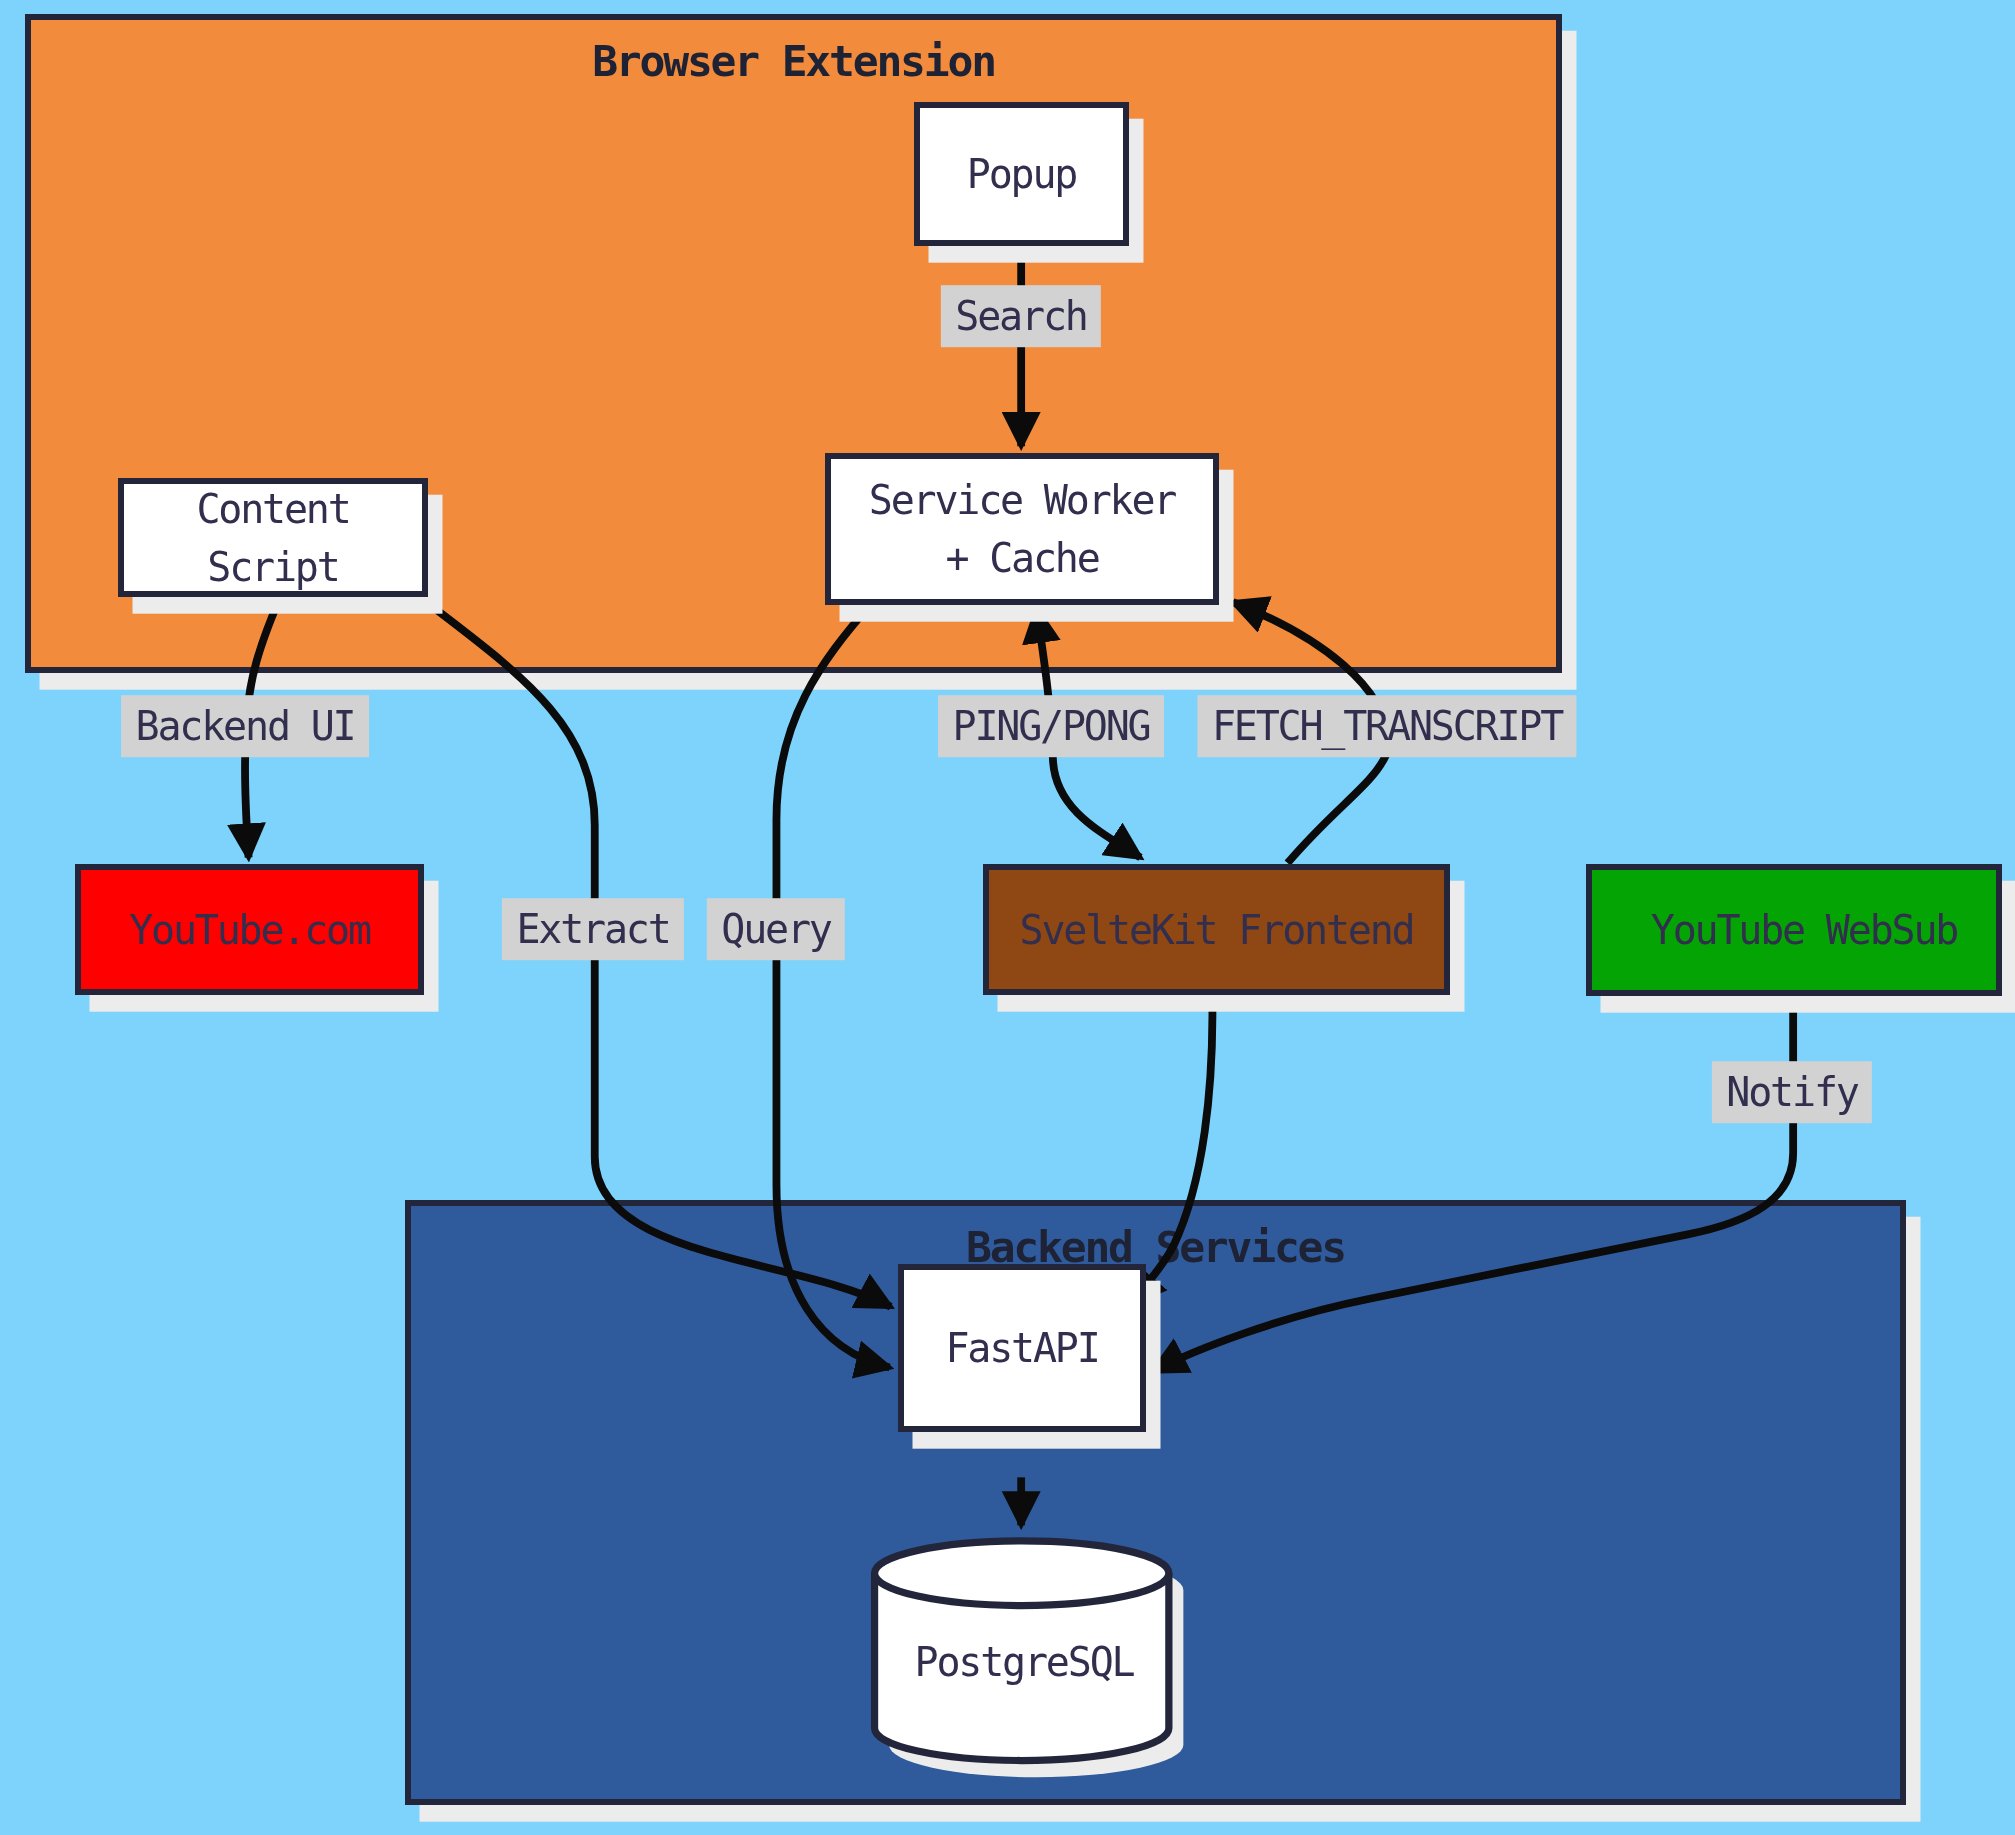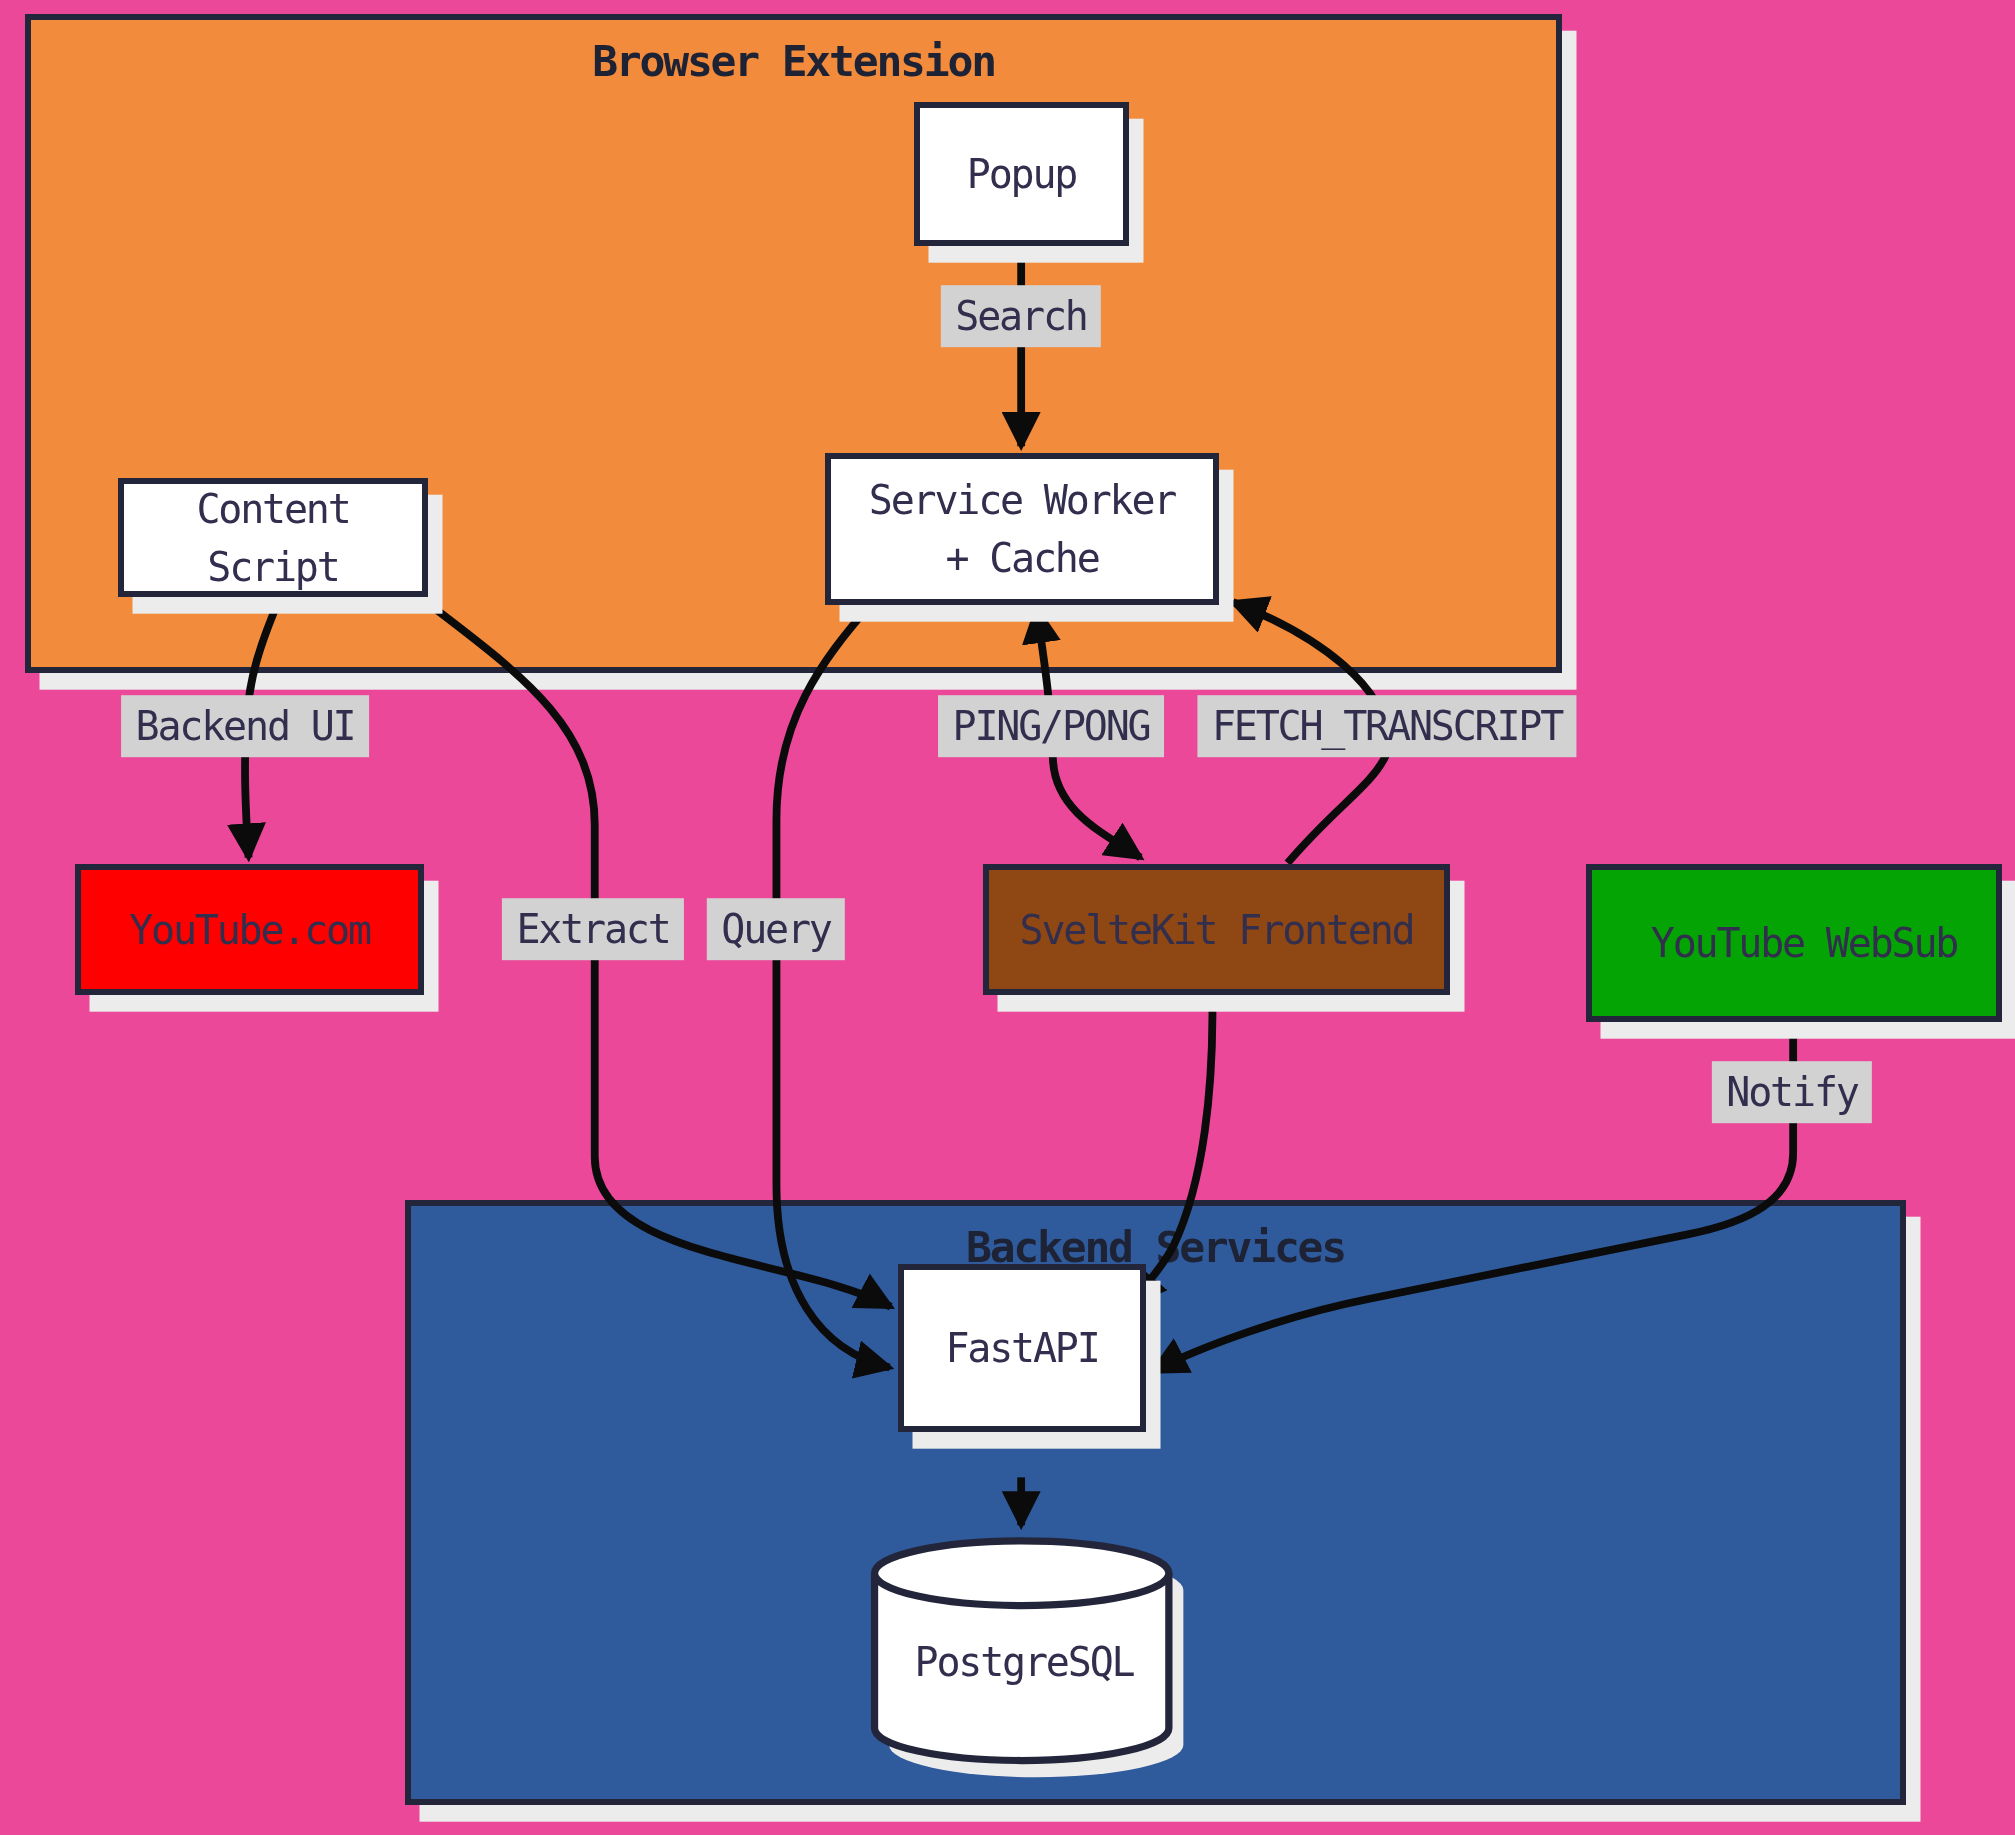--- a/index.html
+++ b/index.html
@@ -1,19 +1,19 @@
 <!DOCTYPE html>
 <html style="font-size:9px"><head>
 <meta charset="utf-8">
 <style>
   html,body{margin:0;padding:0;background:#ffffff;}
   #canvas{
     position:relative;
     width:2015px;height:1836px;
-    background:#ec4899;
+    background:#7dd3fc;
     font-family:"DejaVu Sans Mono","Liberation Mono",monospace;
     color:#322E4D;
     overflow:hidden;
   }
   .subgraph{
     position:absolute;
     border:6.7px solid #23263B;
     box-sizing:border-box;
     box-shadow:14.5px 16.7px 0 #ececec;
   }
@@ -36,21 +36,21 @@
     text-align:center;
     line-height:1.45;
     box-shadow:14.5px 16.7px 0 #ececec;
     z-index:3;
   }
   .node.popup{left:914px;top:102px;width:215px;height:144px;}
   .node.content-script{left:118px;top:478px;width:310px;height:119px;}
   .node.service-worker{left:825px;top:453px;width:394px;height:152px;}
   .node.youtube{left:75px;top:864px;width:349px;height:131px;background:#FF0000;}
   .node.sveltekit{left:983px;top:864px;width:467px;height:131px;background:#8F4714;}
-  .node.websub{left:1586px;top:864px;width:416px;height:158px;background:#05A405;padding-left:20px;}
+  .node.websub{left:1586px;top:864px;width:416px;height:132px;background:#05A405;padding-left:20px;}
   .node.fastapi{left:898px;top:1264px;width:248px;height:168px;}
   .edge-label{
     position:absolute;
     transform:translate(-50%,-50%);
     background:#D2D2D2;
     color:#322E4D;
     font-size:40px;letter-spacing:-2.2px;
     padding:7.8px 14.5px;
     white-space:nowrap;
     z-index:4;

